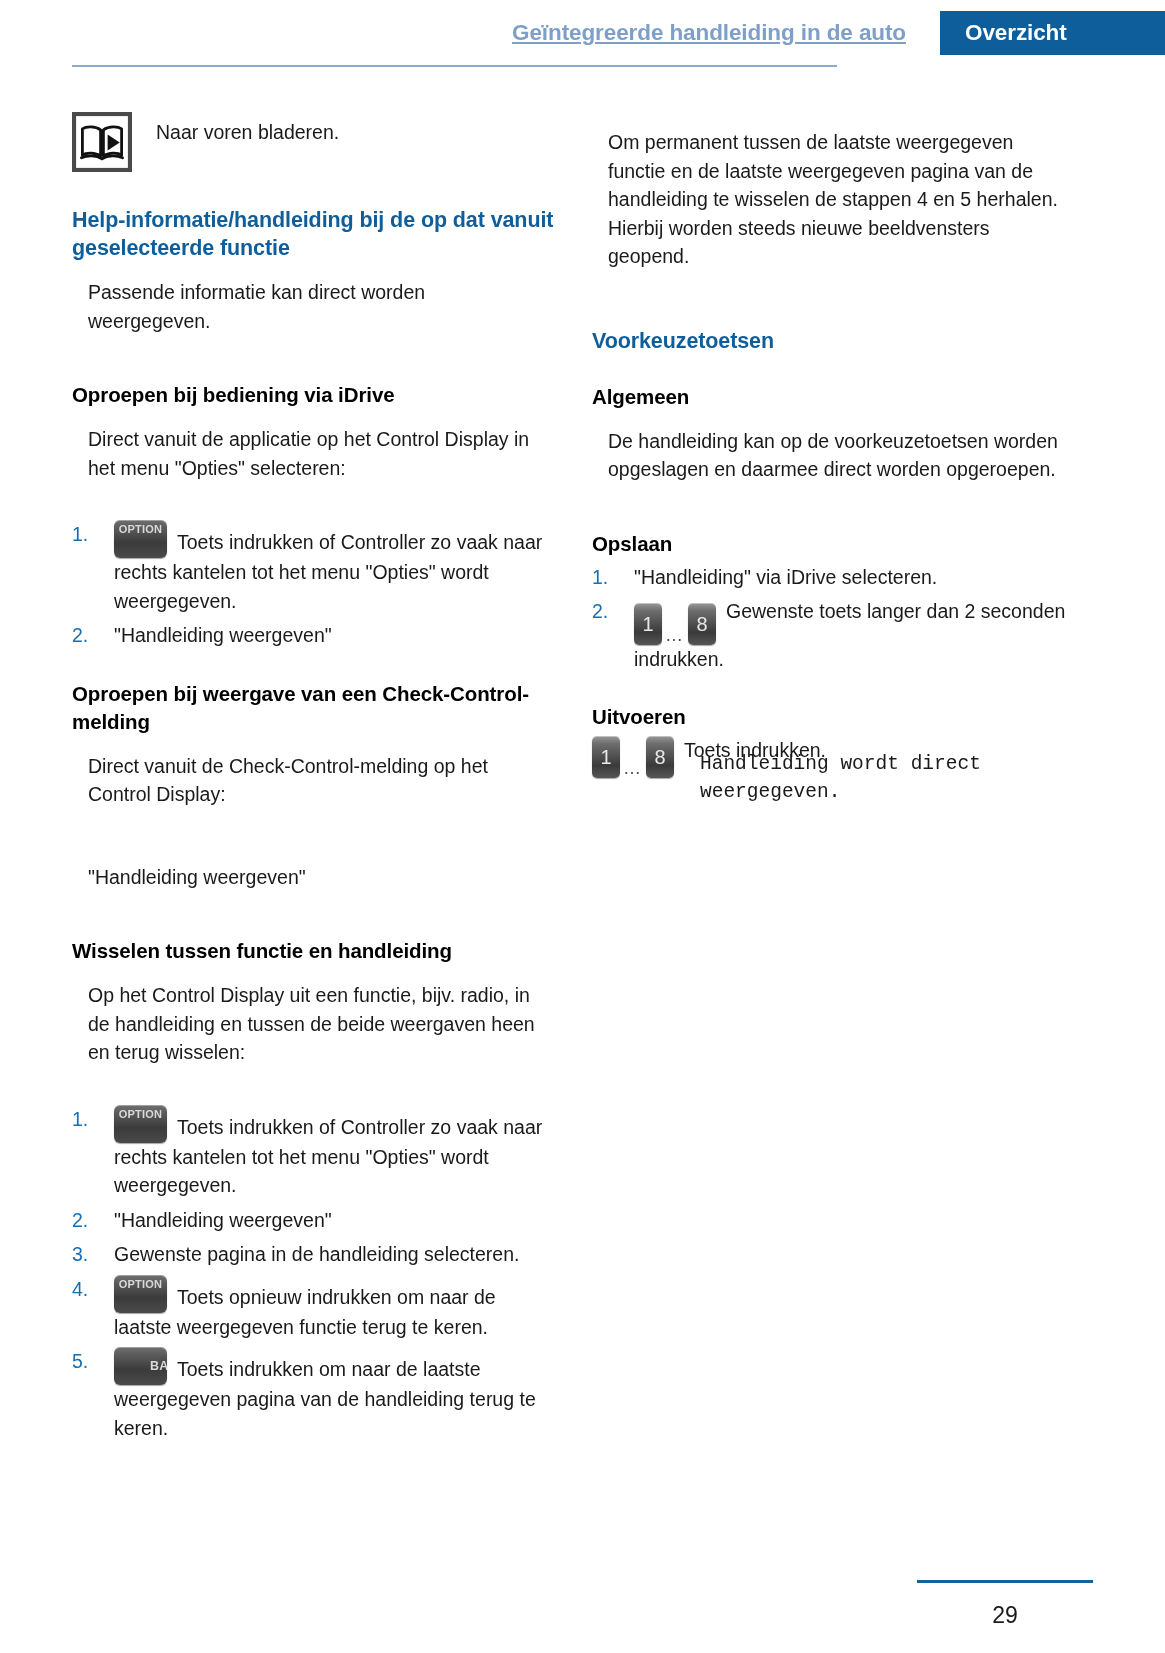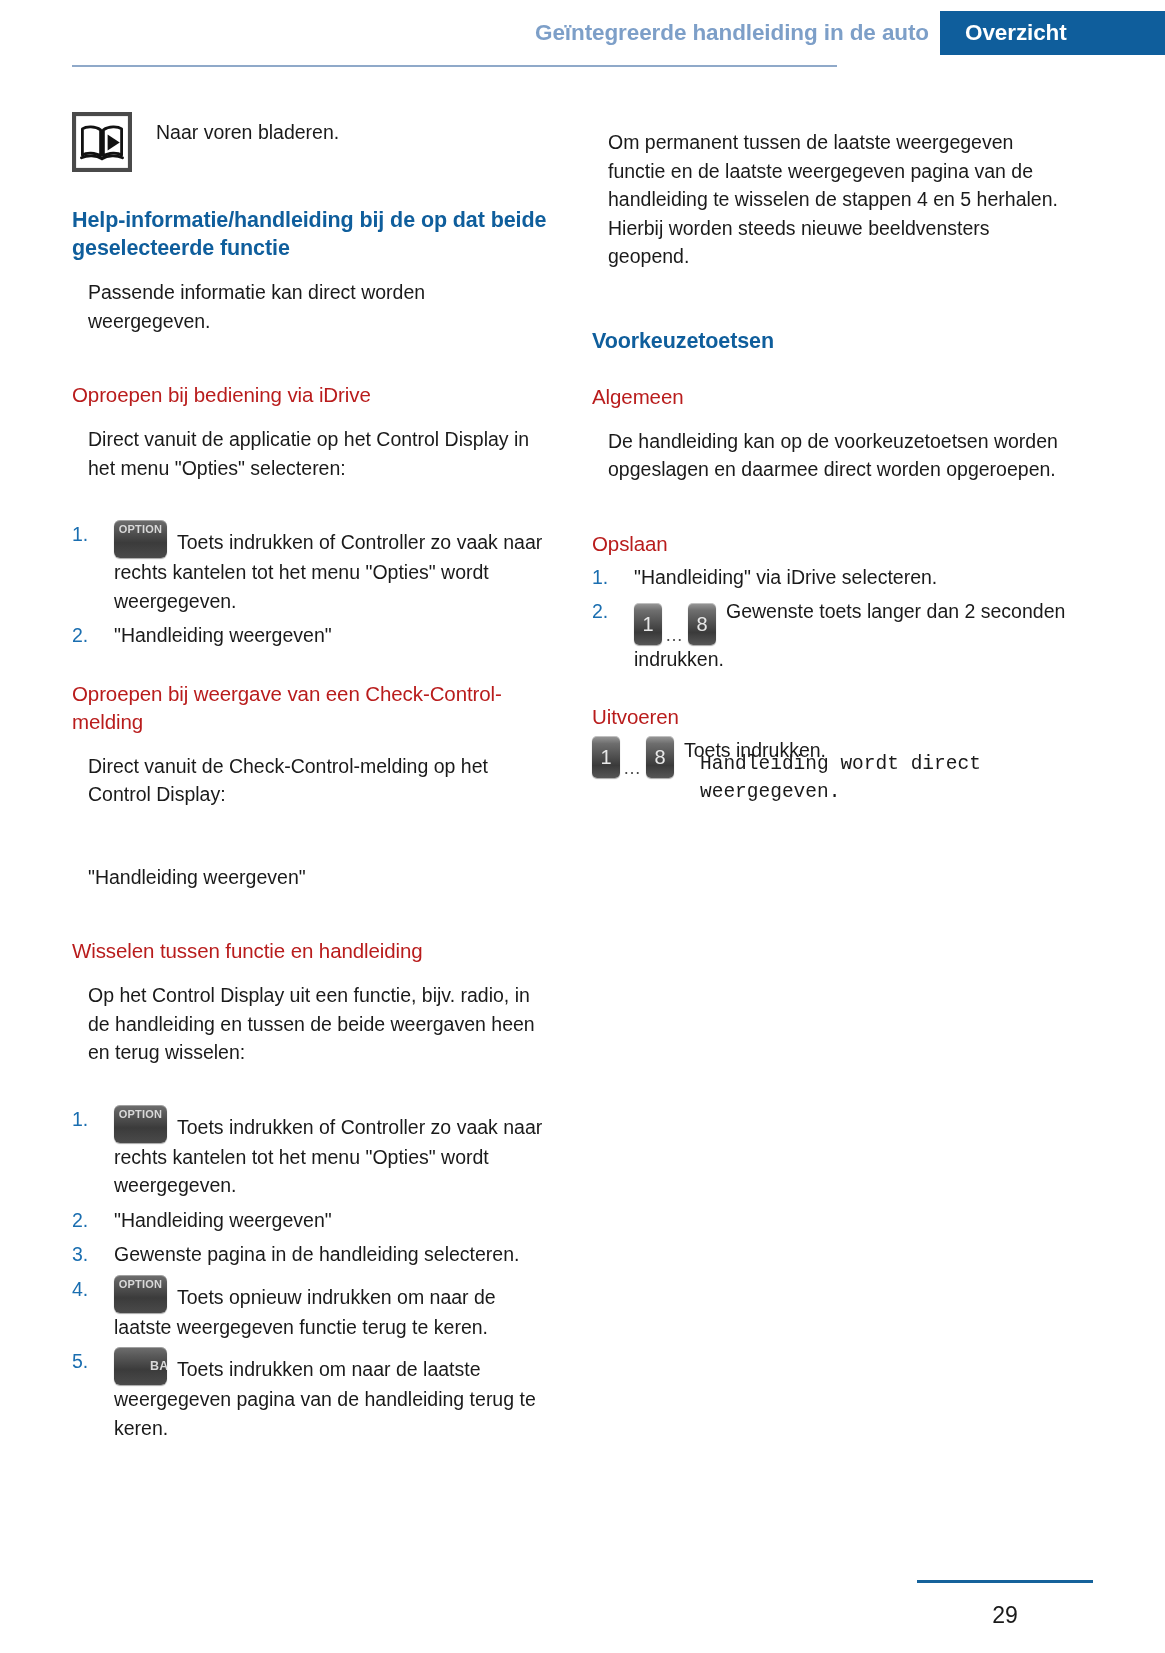--- a/index.html
+++ b/index.html
@@ -42,21 +42,22 @@
     display: flex;
     align-items: center;
     justify-content: flex-end;
   }
   .header-title {
     font-size: 22.5px;
     font-weight: bold;
     color: #7d9fc8;
     letter-spacing: -0.1px;
     white-space: nowrap;
-    padding-right: 11px;
+    padding-right: 34px;
+    text-decoration: underline;
   }
   .header-tab {
     background: #0f5e9c;
     color: #ffffff;
     font-size: 22.5px;
     font-weight: bold;
     letter-spacing: -0.1px;
     white-space: nowrap;
     height: 44px;
     display: flex;
@@ -88,22 +89,22 @@
     font-size: 21.5px;
     line-height: 28px;
     font-weight: bold;
     color: #0f5e9c;
     margin: 0 0 6px 0;
     letter-spacing: -0.1px;
   }
   h3.sub-title {
     font-size: 20.5px;
     line-height: 28px;
-    font-weight: normal;
-    color: #b91c1c;
+    font-weight: bold;
+    color: #000000;
     margin: 0 0 5px 0;
     letter-spacing: -0.1px;
   }
   p.body {
     font-size: 19.5px;
     line-height: 28.5px;
     margin: 16px;
     color: #1a1a1a;
   }
   .sp-22 { height: 22px; }
@@ -311,21 +312,21 @@
           <path d="M8 47 C14 44, 24 44, 30 48 C36 44, 46 44, 52 47" fill="none" stroke="#111111" stroke-width="3" stroke-linecap="round"></path>
 
           <path d="M36 22 L49 30.5 L36 39 Z" fill="#111111"></path>
         </svg>
       </div>
       <div class="icon-text">Naar voren bladeren.</div>
     </div>
 
     <div class="sp-34"></div>
 
-    <h2 class="sec-title">Help-informatie/handleiding bij de op dat beide geselecteerde functie</h2>
+    <h2 class="sec-title">Help-informatie/handleiding bij de op dat vanuit geselecteerde functie</h2>
     <p class="body">Passende informatie kan direct worden weergegeven.</p>
 
     <div class="sp-30"></div>
 
     <h3 class="sub-title">Oproepen bij bediening via iDrive</h3>
     <p class="body">Direct vanuit de applicatie op het Control Display in het menu "Opties" selecteren:</p>
 
     <div class="sp-22"></div>
 
     <ol class="steps">

